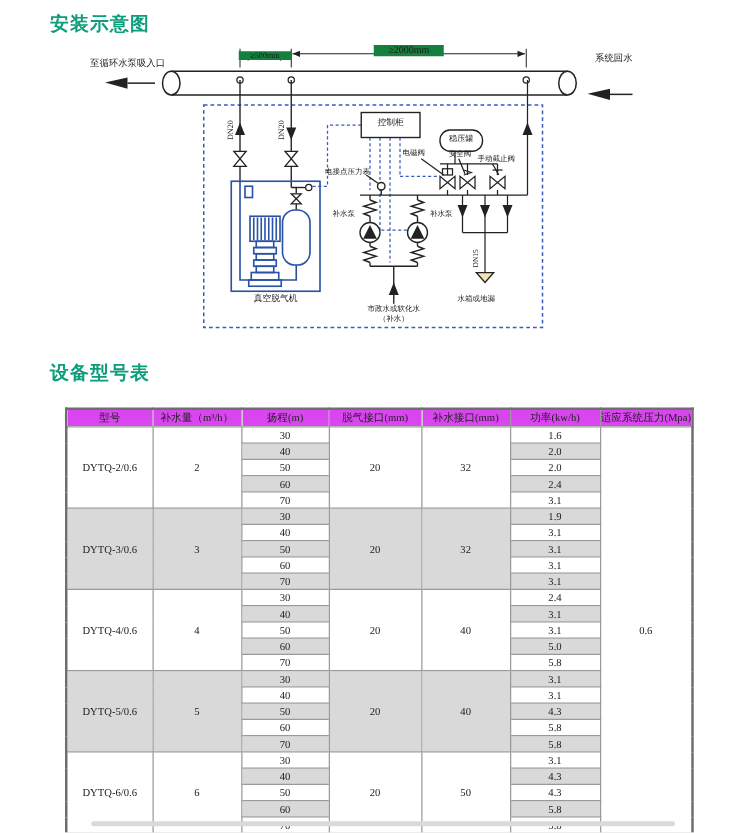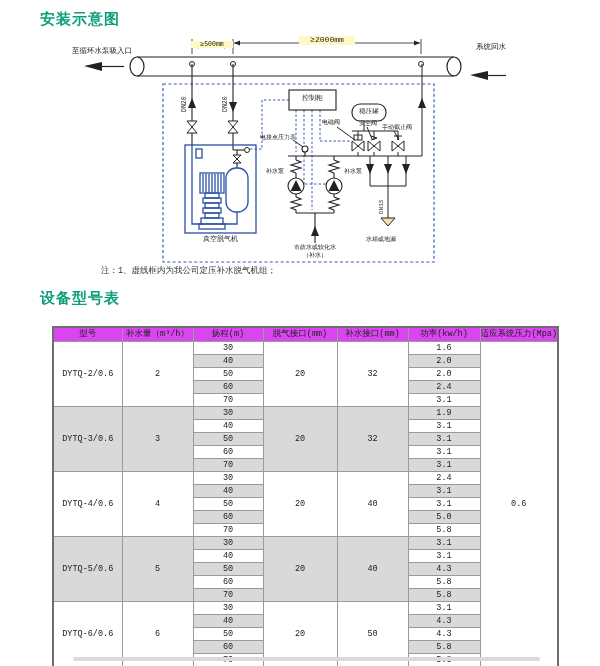--- a/index.html
+++ b/index.html
@@ -1,22 +1,22 @@
 <!DOCTYPE html>
 <html><head>
 <meta charset="utf-8">
 <style>
   html,body{margin:0;padding:0;background:#fff;}
   .page{position:relative;width:600px;height:666px;background:#ffffff;overflow:hidden;
-        font-family:Liberation Mono, monospace;color:#222;}
+        font-family:Liberation Serif, serif;color:#222;}
   .sec-title{position:absolute;font-size:15px;font-weight:bold;color:#0f9e7b;letter-spacing:1px;}
   #title1{left:40px;top:10px;}
   #title2{left:40px;top:289px;}
   .dlabel{position:absolute;font-size:7px;color:#1a1a1a;white-space:nowrap;line-height:1.1;}
-  .dim{background:#fef9c3;text-align:center;}
+  .dim{background:#15803d;text-align:center;}
   .vlabel{position:absolute;font-size:6.5px;color:#1a1a1a;white-space:nowrap;
           transform:rotate(-90deg);transform-origin:0 0;}
   .note{position:absolute;font-size:8.5px;color:#333;white-space:nowrap;}
   #diagram-svg{position:absolute;left:0;top:0;}
   .tblwrap{position:absolute;left:52px;top:326px;}
   table.tbl{border-collapse:collapse;table-layout:fixed;border:2px solid #6e6e6e;}
   .tbl th,.tbl td{border:1px solid #9a9a9a;padding:0;text-align:center;
       font-size:8.5px;font-weight:normal;color:#222;height:12px;line-height:12px;
       overflow:hidden;white-space:nowrap;}
   .tbl th{height:13px;line-height:13px;background:#d946ef;}
@@ -196,21 +196,20 @@
   <div class="dlabel" style="left:359px;top:121px;font-size:6px;">安全阀</div>
   <div class="dlabel" style="left:382px;top:125px;font-size:6px;">手动截止阀</div>
   <div class="dlabel" style="left:260px;top:135px;font-size:6px;">电接点压力表</div>
   <div class="dlabel" style="left:266px;top:169px;font-size:6px;">补水泵</div>
   <div class="dlabel" style="left:344px;top:169px;font-size:6px;">补水泵</div>
   <div class="dlabel" style="left:185px;top:236px;width:71px;text-align:center;">真空脱气机</div>
   <div class="dlabel" style="left:292px;top:245px;width:46px;text-align:center;font-size:6px;">市政水或软化水</div>
   <div class="dlabel" style="left:292px;top:253px;width:46px;text-align:center;font-size:6px;">（补水）</div>
   <div class="dlabel" style="left:366px;top:237px;font-size:6px;">水箱或地漏</div>
 
-  <div class="note" style="left:101px;top:265px;">注：1、虚线框内为我公司定压补水脱气机组；</div>
 
   <div class="sec-title" id="title2">设备型号表</div>
 
   <div class="tblwrap">
     <table class="tbl">
       <colgroup>
         <col style="width:69px">
           <col style="width:71px">
           <col style="width:70px">
         <col style="width:74px">

